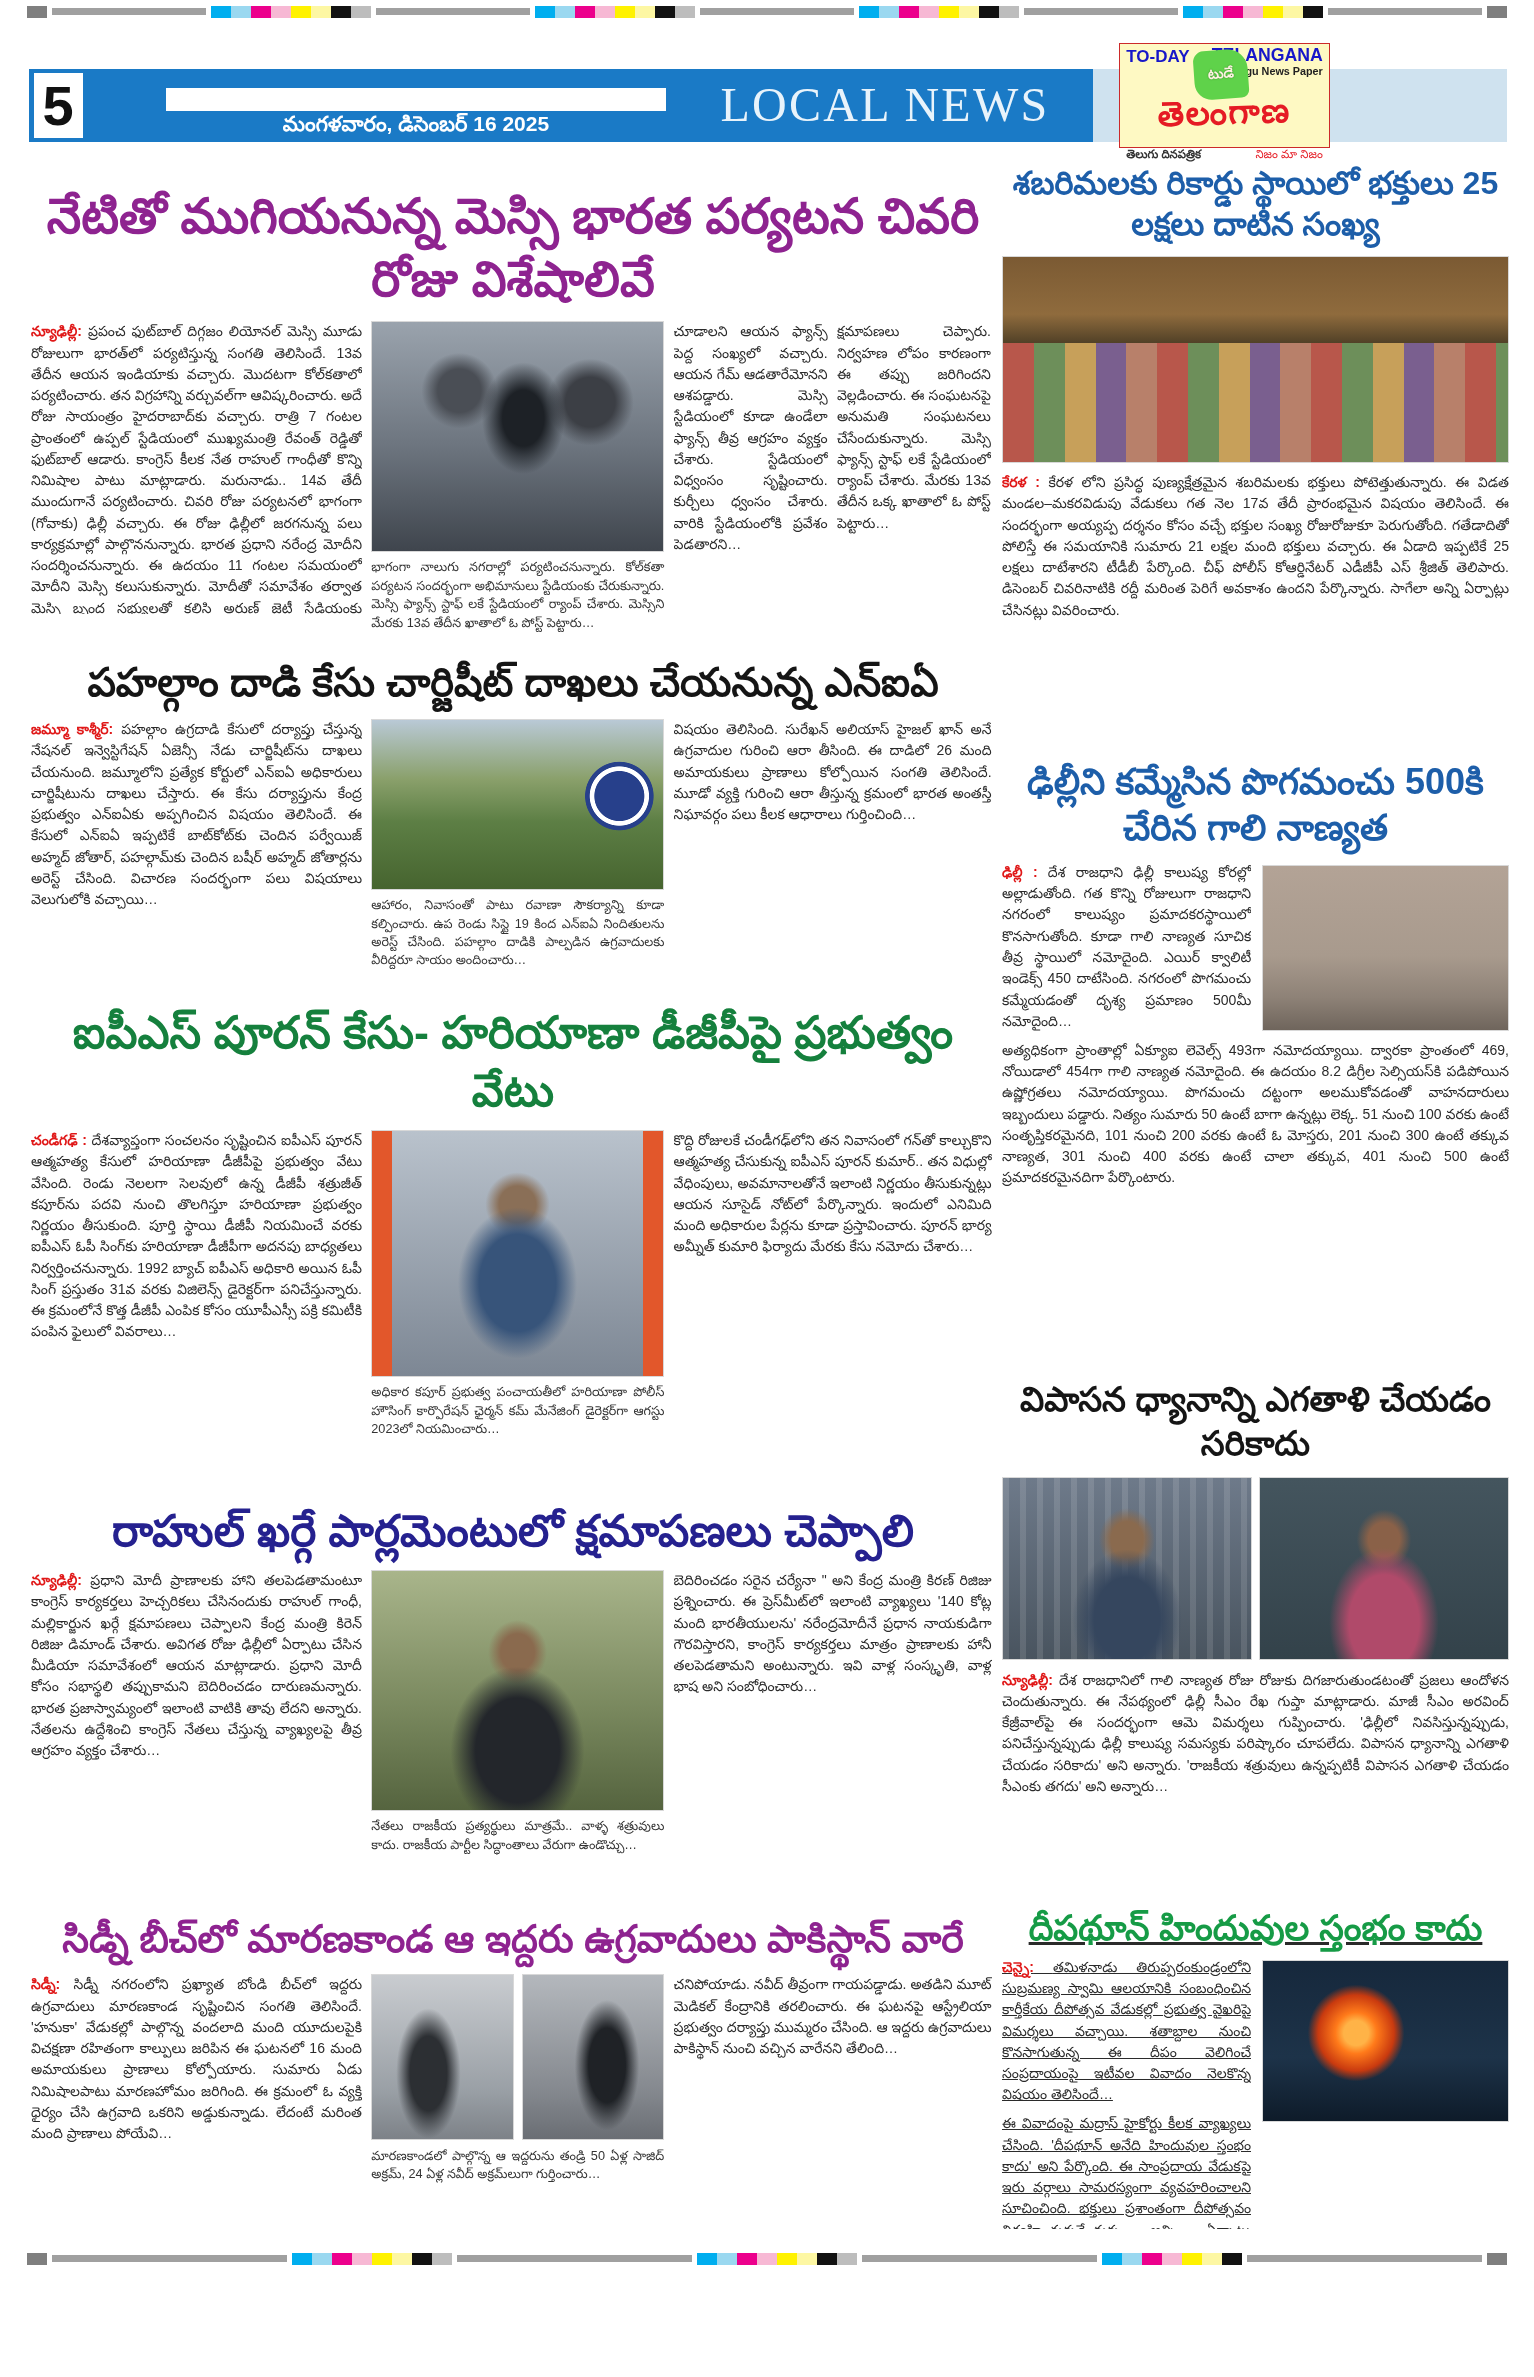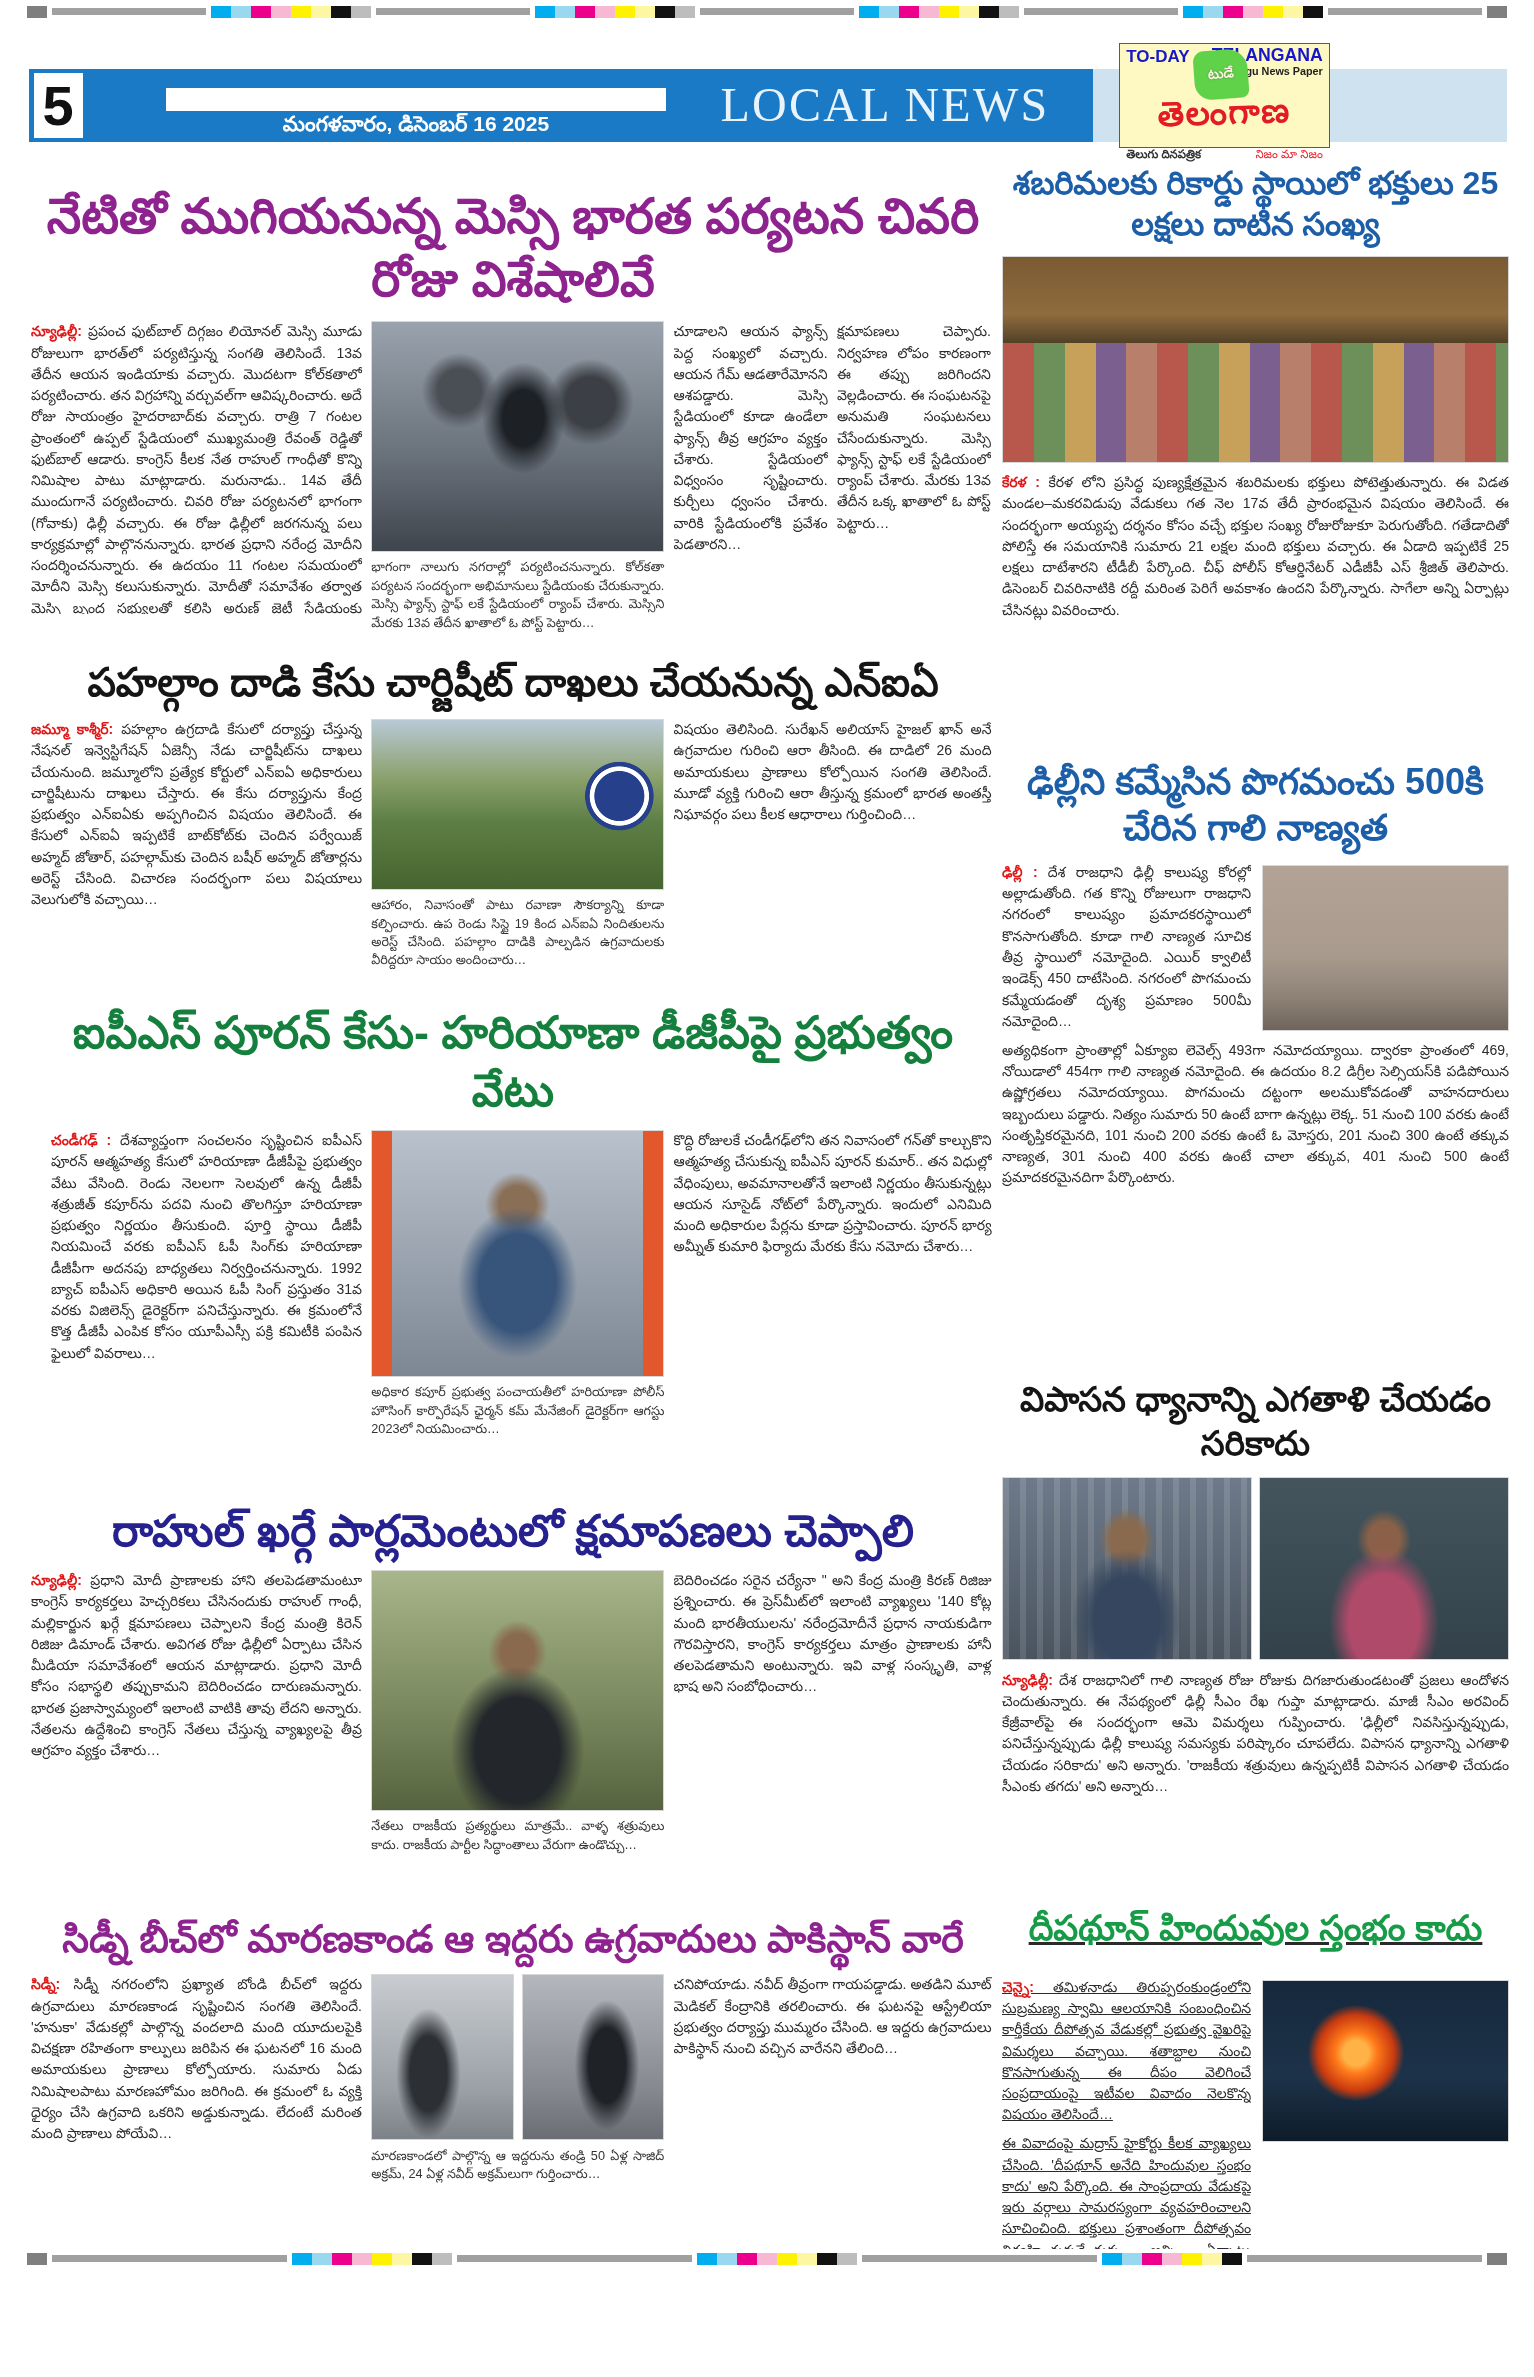--- a/index.html
+++ b/index.html
@@ -215,21 +215,21 @@
       <span class="byline">ఢిల్లీ :</span>
       <span>దేశ రాజధాని ఢిల్లీ కాలుష్య కోరల్లో అల్లాడుతోంది. గత కొన్ని రోజులుగా రాజధాని నగరంలో కాలుష్యం ప్రమాదకరస్థాయిలో కొనసాగుతోంది. కూడా గాలి నాణ్యత సూచిక తీవ్ర స్థాయిలో నమోదైంది. ఎయిర్ క్వాలిటీ ఇండెక్స్ 450 దాటేసింది. నగరంలో పొగమంచు కమ్మేయడంతో దృశ్య ప్రమాణం 500మీ నమోదైంది…</span>
     </div>
     <div class="col" style="margin-top:7.7px;height:254px;">అత్యధికంగా ప్రాంతాల్లో ఏక్యూఐ లెవెల్స్ 493గా నమోదయ్యాయి. ద్వారకా ప్రాంతంలో 469, నోయిడాలో 454గా గాలి నాణ్యత నమోదైంది. ఈ ఉదయం 8.2 డిగ్రీల సెల్సియస్‌కి పడిపోయిన ఉష్ణోగ్రతలు నమోదయ్యాయి. పొగమంచు దట్టంగా అలముకోవడంతో వాహనదారులు ఇబ్బందులు పడ్డారు. నిత్యం సుమారు 50 ఉంటే బాగా ఉన్నట్లు లెక్క. 51 నుంచి 100 వరకు ఉంటే సంతృప్తికరమైనది, 101 నుంచి 200 వరకు ఉంటే ఓ మోస్తరు, 201 నుంచి 300 ఉంటే తక్కువ నాణ్యత, 301 నుంచి 400 వరకు ఉంటే చాలా తక్కువ, 401 నుంచి 500 ఉంటే ప్రమాదకరమైనదిగా పేర్కొంటారు.</div>
   </div>
 </div>
 
 <div class="article" style="left:31px;top:1004px;width:964px;height:451px;">
   <div class="headline hl-orange" style="font-size:45px;">ఐపీఎస్ పూరన్ కేసు- హరియాణా డీజీపీపై ప్రభుత్వం వేటు</div>
   <div class="cols" style="grid-template-columns:331px 293px 318px;">
-    <div class="col" style="height:331px;margin-left:20px;">
+    <div class="col" style="height:331px;">
       <span class="byline">చండీగఢ్ :</span>
       <span>దేశవ్యాప్తంగా సంచలనం సృష్టించిన ఐపీఎస్ పూరన్ ఆత్మహత్య కేసులో హరియాణా డీజీపీపై ప్రభుత్వం వేటు వేసింది. రెండు నెలలగా సెలవులో ఉన్న డీజీపీ శత్రుజీత్ కపూర్‌ను పదవి నుంచి తొలగిస్తూ హరియాణా ప్రభుత్వం నిర్ణయం తీసుకుంది. పూర్తి స్థాయి డీజీపీ నియమించే వరకు ఐపీఎస్ ఓపీ సింగ్‌కు హరియాణా డీజీపీగా అదనపు బాధ్యతలు నిర్వర్తించనున్నారు. 1992 బ్యాచ్ ఐపీఎస్ అధికారి అయిన ఓపీ సింగ్ ప్రస్తుతం 31వ వరకు విజిలెన్స్ డైరెక్టర్‌గా పనిచేస్తున్నారు. ఈ క్రమంలోనే కొత్త డీజీపీ ఎంపిక కోసం యూపీఎస్సీ పక్రి కమిటీకి పంపిన ఫైలులో వివరాలు…</span>
     </div>
     <div>
       <div class="photo ph-ips" style="width:293px;height:247px;"></div>
       <div class="caption">అధికార కపూర్ ప్రభుత్వ పంచాయతీలో హరియాణా పోలీస్ హౌసింగ్ కార్పొరేషన్ ఛైర్మన్ కమ్ మేనేజింగ్ డైరెక్టర్‌గా ఆగస్టు 2023లో నియమించారు…</div>
     </div>
     <div class="col" style="height:331px;">కొద్ది రోజులకే చండీగఢ్‌లోని తన నివాసంలో గన్‌తో కాల్చుకొని ఆత్మహత్య చేసుకున్న ఐపీఎస్ పూరన్ కుమార్.. తన విధుల్లో వేధింపులు, అవమానాలతోనే ఇలాంటి నిర్ణయం తీసుకున్నట్లు ఆయన సూసైడ్ నోట్‌లో పేర్కొన్నారు. ఇందులో ఎనిమిది మంది అధికారుల పేర్లను కూడా ప్రస్తావించారు. పూరన్ భార్య అమ్నీత్ కుమారి ఫిర్యాదు మేరకు కేసు నమోదు చేశారు…</div>
   </div>
 </div>
@@ -256,21 +256,21 @@
     <div>
       <div class="photo ph-rijiju" style="width:293px;height:241px;"></div>
       <div class="caption">నేతలు రాజకీయ ప్రత్యర్థులు మాత్రమే.. వాళ్ళ శత్రువులు కాదు. రాజకీయ పార్టీల సిద్ధాంతాలు వేరుగా ఉండొచ్చు…</div>
     </div>
     <div class="col" style="height:331px;">బెదిరించడం సరైన చర్యేనా " అని కేంద్ర మంత్రి కిరణ్ రిజిజు ప్రశ్నించారు. ఈ ప్రెస్‌మీట్‌లో ఇలాంటి వ్యాఖ్యలు '140 కోట్ల మంది భారతీయులను' నరేంద్రమోదీనే ప్రధాన నాయకుడిగా గౌరవిస్తారని, కాంగ్రెస్ కార్యకర్తలు మాత్రం ప్రాణాలకు హానీ తలపెడతామని అంటున్నారు. ఇవి వాళ్ల సంస్కృతి, వాళ్ల భాష అని సంబోధించారు…</div>
   </div>
 </div>
 
 <div class="article" style="left:1002px;top:1906px;width:507px;height:347px;text-decoration:underline;">
   <div class="headline hl-green" style="font-size:35px;">దీపథూన్ హిందువుల స్తంభం కాదు</div>
-  <div style="margin-top:26px;">
+  <div style="margin-top:6px;">
     <div class="photo ph-fire float-r" style="width:247px;height:162px;"></div>
     <div class="col">
       <span class="byline">చెన్నై:</span>
       <span>తమిళనాడు తిరుప్పరంకుండ్రంలోని సుబ్రమణ్య స్వామి ఆలయానికి సంబంధించిన కార్తీకేయ దీపోత్సవ వేడుకల్లో ప్రభుత్వ వైఖరిపై విమర్శలు వచ్చాయి. శతాబ్దాల నుంచి కొనసాగుతున్న ఈ దీపం వెలిగించే సంప్రదాయంపై ఇటీవల వివాదం నెలకొన్న విషయం తెలిసిందే…</span>
     </div>
     <div class="col" style="margin-top:7.7px;height:116px;">ఈ వివాదంపై మద్రాస్ హైకోర్టు కీలక వ్యాఖ్యలు చేసింది. 'దీపథూన్ అనేది హిందువుల స్తంభం కాదు' అని పేర్కొంది. ఈ సాంప్రదాయ వేడుకపై ఇరు వర్గాలు సామరస్యంగా వ్యవహరించాలని సూచించింది. భక్తులు ప్రశాంతంగా దీపోత్సవం నిర్వహించుకునేందుకు అన్ని ఏర్పాట్లు చేయాలని ఆదేశించింది…</div>
   </div>
 </div>
 
 <div class="article" style="left:31px;top:1915px;width:964px;height:331px;">

